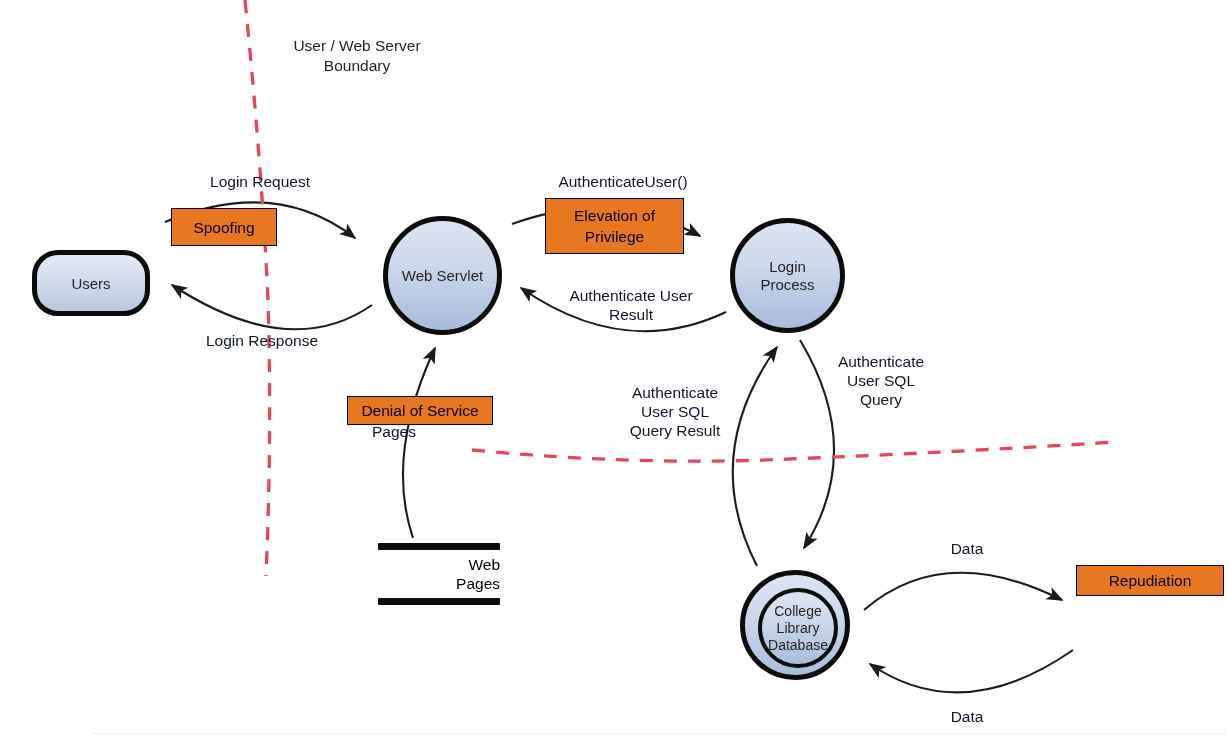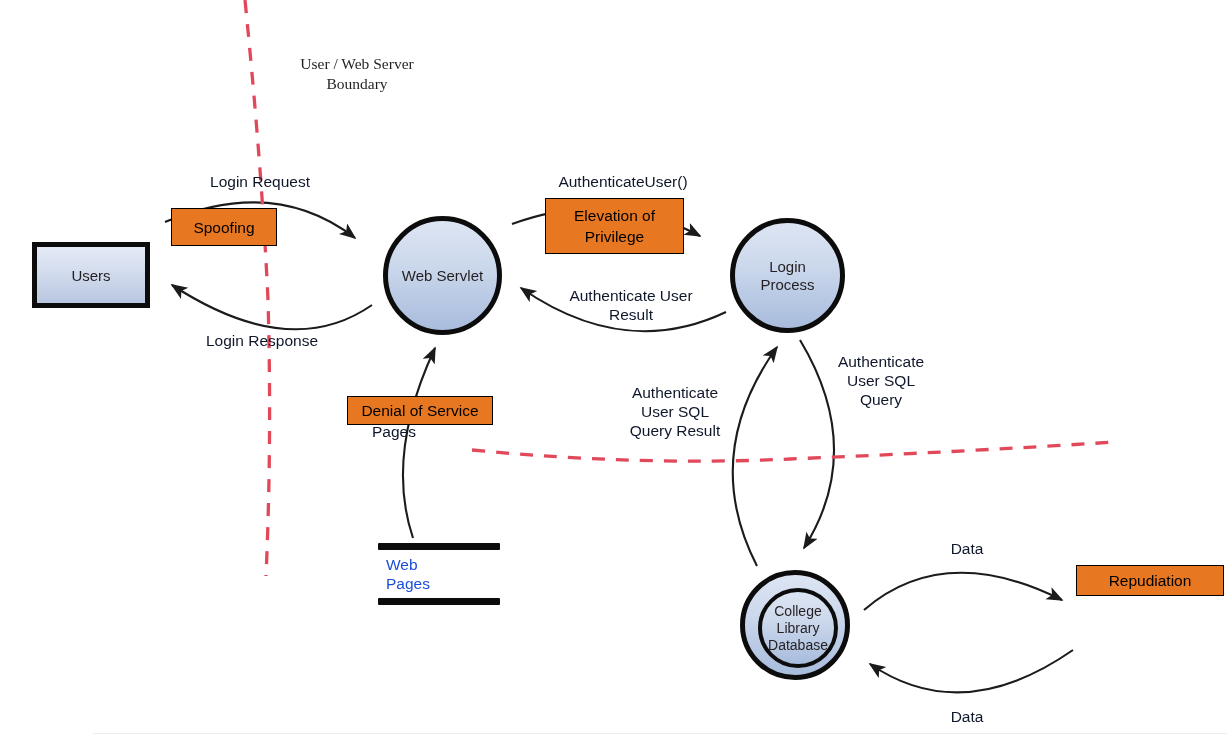--- a/index.html
+++ b/index.html
@@ -111,26 +111,26 @@
     left: 0;
     width: 100%;
     height: 7px;
     background: #0c0c0c;
     border-radius: 1px;
   }
   .store .bar.top { top: 0; }
   .store .bar.bottom { bottom: 0; }
   .store .store-label {
     position: absolute;
-    left: 8px;
+    left: 0;
     width: 100%;
     top: 50%;
     transform: translateY(-50%);
-    text-align: left;
-    color: #1d4ed8;
+    text-align: right;
+    color: #000000;
     font-size: 15.5px;
     line-height: 19px;
     white-space: pre-line;
   }
   .footer-rule {
     position: absolute;
     left: 93px;
     top: 733px;
     width: 1134px;
     height: 1px;
@@ -166,21 +166,21 @@
     <path d="M 864,610 Q 944,541 1062,600" fill="none" stroke="#1b1b1b" stroke-width="2.1" marker-end="url(#arrowhead)"></path>
 
     <path d="M 1073,650 Q 962,727 870,664" fill="none" stroke="#1b1b1b" stroke-width="2.1" marker-end="url(#arrowhead)"></path>
   </svg>
 
   <svg class="layer" viewBox="0 0 1227 743">
     <path d="M 245,0 Q 262,170 268,300 Q 272,440 266,576" fill="none" stroke="#e1495a" stroke-width="3.3" stroke-dasharray="13 11" stroke-linecap="butt"></path>
     <path d="M 472,450 Q 640,466 790,459 Q 960,452 1115,442" fill="none" stroke="#e1495a" stroke-width="3.3" stroke-dasharray="13 11" stroke-linecap="butt"></path>
   </svg>
 
-  <div class="entity-box" style="left:32px; top:242px; width:118px; height:66px;">
+  <div class="entity-box" style="left:32px; top:250px; width:118px; height:66px;border-radius:26px;">
     <span>Users</span>
   </div>
 
   <div class="process-circle" style="left:383px; top:216px; width:119px; height:119px;">
     <span>Web Servlet</span>
   </div>
 
   <div class="process-circle" style="left:730px; top:218px; width:115px; height:115px;">
     <span>Login
 Process</span>
@@ -218,21 +218,21 @@
 Query</div>
 
   <div class="flow-label" style="left:605px; top:383px; width:140px;">Authenticate
 User SQL
 Query Result</div>
 
   <div class="flow-label" style="left:922px; top:539px; width:90px;">Data</div>
 
   <div class="flow-label" style="left:922px; top:707px; width:90px;">Data</div>
 
-  <div class="boundary-label" style="left:262px; top:54px; width:190px;font-family:Liberation Serif, serif;">User / Web Server
+  <div class="boundary-label" style="left:262px; top:36px; width:190px;">User / Web Server
 Boundary</div>
 
 
   <div class="threat" style="left:171px; top:208px; width:106px; height:38px;">Spoofing</div>
 
   <div class="threat" style="left:545px; top:198px; width:139px; height:56px;">Elevation of
 Privilege</div>
 
   <div class="threat" style="left:347px; top:396px; width:146px; height:29px;">Denial of Service</div>
 

